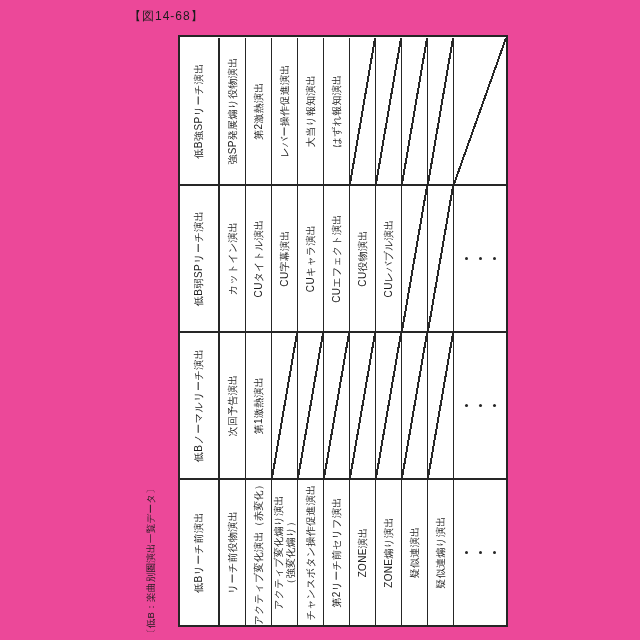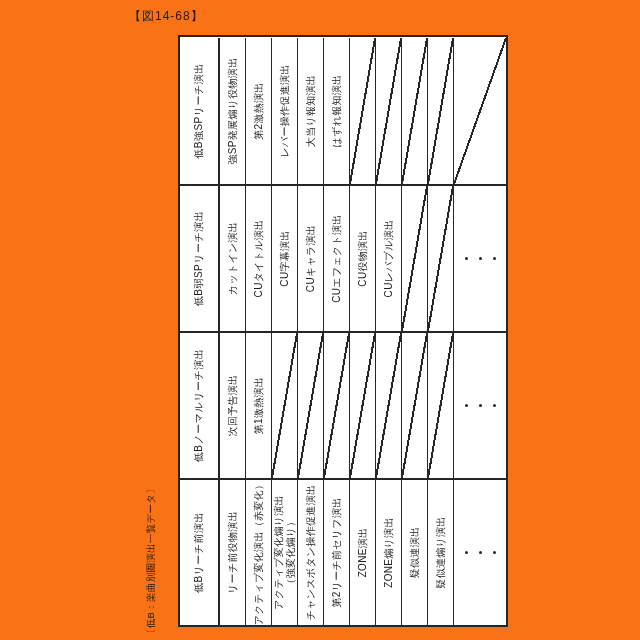--- a/index.html
+++ b/index.html
@@ -1,17 +1,17 @@
 <!DOCTYPE html>
 <html><head>
 <meta charset="utf-8">
 <style>
   html,body { margin:0; padding:0; background:#ffffff; }
   .stage {
-    position:relative; width:640px; height:640px; background:#f97316;
+    position:relative; width:640px; height:640px; background:#ec4899;
     font-family:"Liberation Sans", sans-serif; color:#1d1d1d; overflow:hidden;
   }
   .fig-title {
     position:absolute; left:129px; top:8px;
     font-size:12px; letter-spacing:1px; color:#1d1d1d; white-space:nowrap;
   }
   .rot { position:absolute; transform-origin:0 0; transform:rotate(-90deg); }
   .caption-rot {
     left:145px; top:638px; width:592px; height:16px;
     font-size:9.5px; letter-spacing:0.3px; text-align:left; white-space:nowrap;

